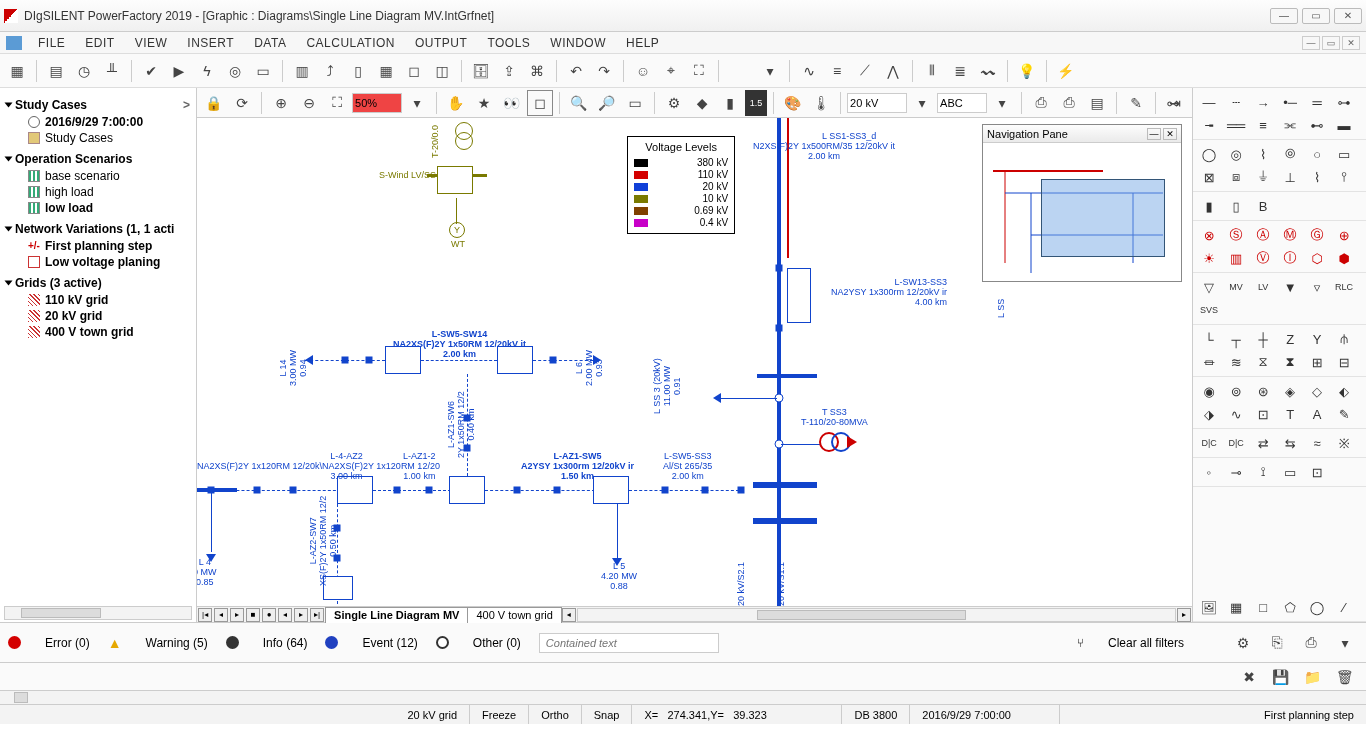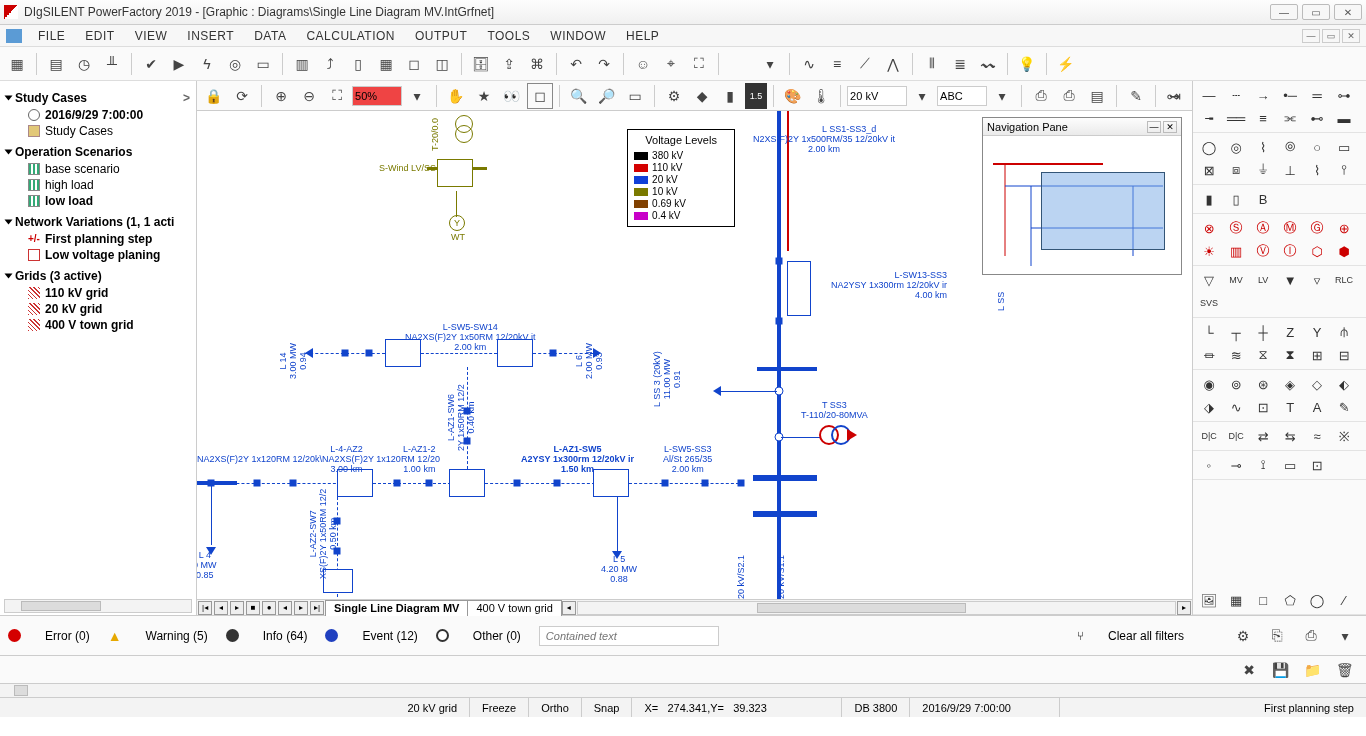--- a/index.html
+++ b/index.html
@@ -1,19 +1,19 @@
 <!DOCTYPE html>
 <html><head>
 <meta charset="utf-8">
 <style>
 * { box-sizing: border-box; margin: 0; padding: 0; font-family: "Segoe UI", Tahoma, sans-serif; }
 body { width: 1366px; height: 736px; background: #fff; overflow: hidden; position: relative; font-size: 12px; }
 
 
-.titlebar { height: 25px; background: linear-gradient(#fdfdfd,#f0f0f0); border-bottom: 1px solid #ccc; display: flex; align-items: center; padding: 0 4px; }
+.titlebar { height: 32px; background: linear-gradient(#fdfdfd,#f0f0f0); border-bottom: 1px solid #ccc; display: flex; align-items: center; padding: 0 4px; }
 .titlebar .logo { width: 14px; height: 14px; background: linear-gradient(135deg,#c00 50%,#fff 50%); margin-right: 6px; }
 .titlebar .title { flex: 1; color: #333; font-size: 12px; }
 .titlebar .winbtns { display: flex; gap: 4px; }
 .titlebar .winbtn { width: 28px; height: 16px; border: 1px solid #bbb; background: #f7f7f7; display:flex; align-items:center; justify-content:center; font-size:10px; color:#555; border-radius:2px;}
 
 
 .menubar { height: 22px; background: #f7f7f7; border-bottom: 1px solid #ddd; display: flex; align-items:center; padding: 0 6px; }
 .menubar .mi { padding: 2px 10px; color: #333; text-decoration: underline; text-decoration-color: transparent; letter-spacing: 0.5px; }
 .menubar .doc-btns { margin-left:auto; display:flex; gap:2px;}
 .menubar .doc-btns span { width:18px; height:14px; border:1px solid #ccc; display:flex;align-items:center;justify-content:center;font-size:9px;color:#666;}
@@ -46,21 +46,21 @@
 .kv-box{width:60px;height:20px;border:1px solid #ccc;background:#fff;font-size:11px;padding:0 2px;}
 .canvas { flex:1; position:relative; background:#fff; background-image: radial-gradient(circle,#ccc 0.6px, transparent 0.6px); background-size: 14px 14px; overflow:hidden;}
 .canvas-scroll-h{height:16px;border-top:1px solid #ccc;background:#f3f3f3;display:flex;align-items:center;}
 .tab{height:16px;padding:0 8px;border:1px solid #999;border-bottom:none;background:#fff;font-size:11px;display:flex;align-items:center;margin-right:-1px;}
 .tab.active{font-weight:bold;background:#fff;}
 .nav-btn{width:14px;height:14px;border:1px solid #999;background:#eee;display:flex;align-items:center;justify-content:center;font-size:8px;margin:0 1px;}
 
 
 .legend{position:absolute; left:430px; top:18px; width:108px; background:#fff; border:1px solid #000; padding:4px 6px; font-size:10px;}
 .legend .lh{text-align:center;font-size:11px;margin-bottom:4px;}
-.legend .lr{display:flex;align-items:center;gap:4px;margin:1px 0;}
+.legend .lr{display:flex;align-items:center;gap:4px;margin:1px 0;justify-content:space-between;}
 .legend .sw{width:14px;height:8px;}
 
 
 .navpane{position:absolute; right:10px; top:6px; width:200px; height:158px; border:1px solid #888; background:#fff;}
 .navpane .nh{height:18px;background:linear-gradient(#fdfdfd,#eaeaea);border-bottom:1px solid #ccc;font-size:11px;padding:1px 4px;display:flex;align-items:center;}
 .navpane .nh .nx{margin-left:auto;display:flex;gap:2px;}
 .navpane .nh .nx span{width:14px;height:12px;border:1px solid #bbb;display:flex;align-items:center;justify-content:center;font-size:9px;}
 .navpane .nbody{position:relative;height:138px;}
 .navpane .view{position:absolute;left:58px;top:36px;width:124px;height:78px;background:rgba(120,170,230,0.5);border:1px solid #357;}
 
@@ -367,21 +367,21 @@
       <div class="wireH" style="left:224px;top:242px;width:76px;"></div>
       <div class="wireH" style="left:336px;top:242px;width:60px;"></div>
       <div class="node" style="left:356px;top:242px;"></div>
       <div class="arrowL" style="left:400px;top:242px;transform:translate(-50%,-50%) rotate(180deg);"></div>
 
       <div class="wireV" style="left:270px;top:256px;height:102px;"></div>
       <div class="node" style="left:270px;top:300px;"></div>
       <div class="node" style="left:270px;top:330px;"></div>
 
       <div class="dlabel" style="left:82px;top:268px;transform:rotate(-90deg);transform-origin:left top;"><span>L 14</span><br><span>3.00 MW</span><br><span>0.94</span></div>
-      <div class="dlabel" style="left:208px;top:212px;"><span>L-SW5-SW14</span><br><span>NA2XS(F)2Y 1x50RM 12/20kV it</span><br><span>2.00 km</span></div>
+      <div class="dlabel" style="left:196px;top:212px;font-weight:bold;"><span>L-SW5-SW14</span><br><span>NA2XS(F)2Y 1x50RM 12/20kV it</span><br><span>2.00 km</span></div>
       <div class="dlabel" style="left:378px;top:268px;transform:rotate(-90deg);transform-origin:left top;"><span>L 6</span><br><span>2.00 MW</span><br><span>0.93</span></div>
 
       <div class="dlabel" style="left:0px;top:334px;"><span style="margin-left:56px;">L-4-AZ2</span><br><span>NA2XS(F)2Y 1x120RM 12/20k\NA2XS(F)2Y 1x120RM 12/20</span><br><span style="margin-left:56px;">3.00 km</span></div>
       <div class="dlabel" style="left:206px;top:334px;"><span>L-AZ1-2</span><br><br><span>1.00 km</span></div>
       <div class="dlabel" style="left:324px;top:334px;font-weight:bold;"><span>L-AZ1-SW5</span><br><span>A2YSY 1x300rm 12/20kV ir</span><br><span>1.50 km</span></div>
       <div class="dlabel" style="left:466px;top:334px;"><span>L-SW5-SS3</span><br><span>Al/St 265/35</span><br><span>2.00 km</span></div>
       <div class="dlabel" style="left:250px;top:340px;transform:rotate(-90deg);transform-origin:left top;"><span>L-AZ1-SW6</span><br><span>2Y 1x50RM 12/2</span><br><span>0.40 km</span></div>
 
       <div class="wireV" style="left:14px;top:374px;height:60px;border-left:1px solid #14c;"></div>
       <div class="arrowD" style="left:14px;top:440px;"></div>

